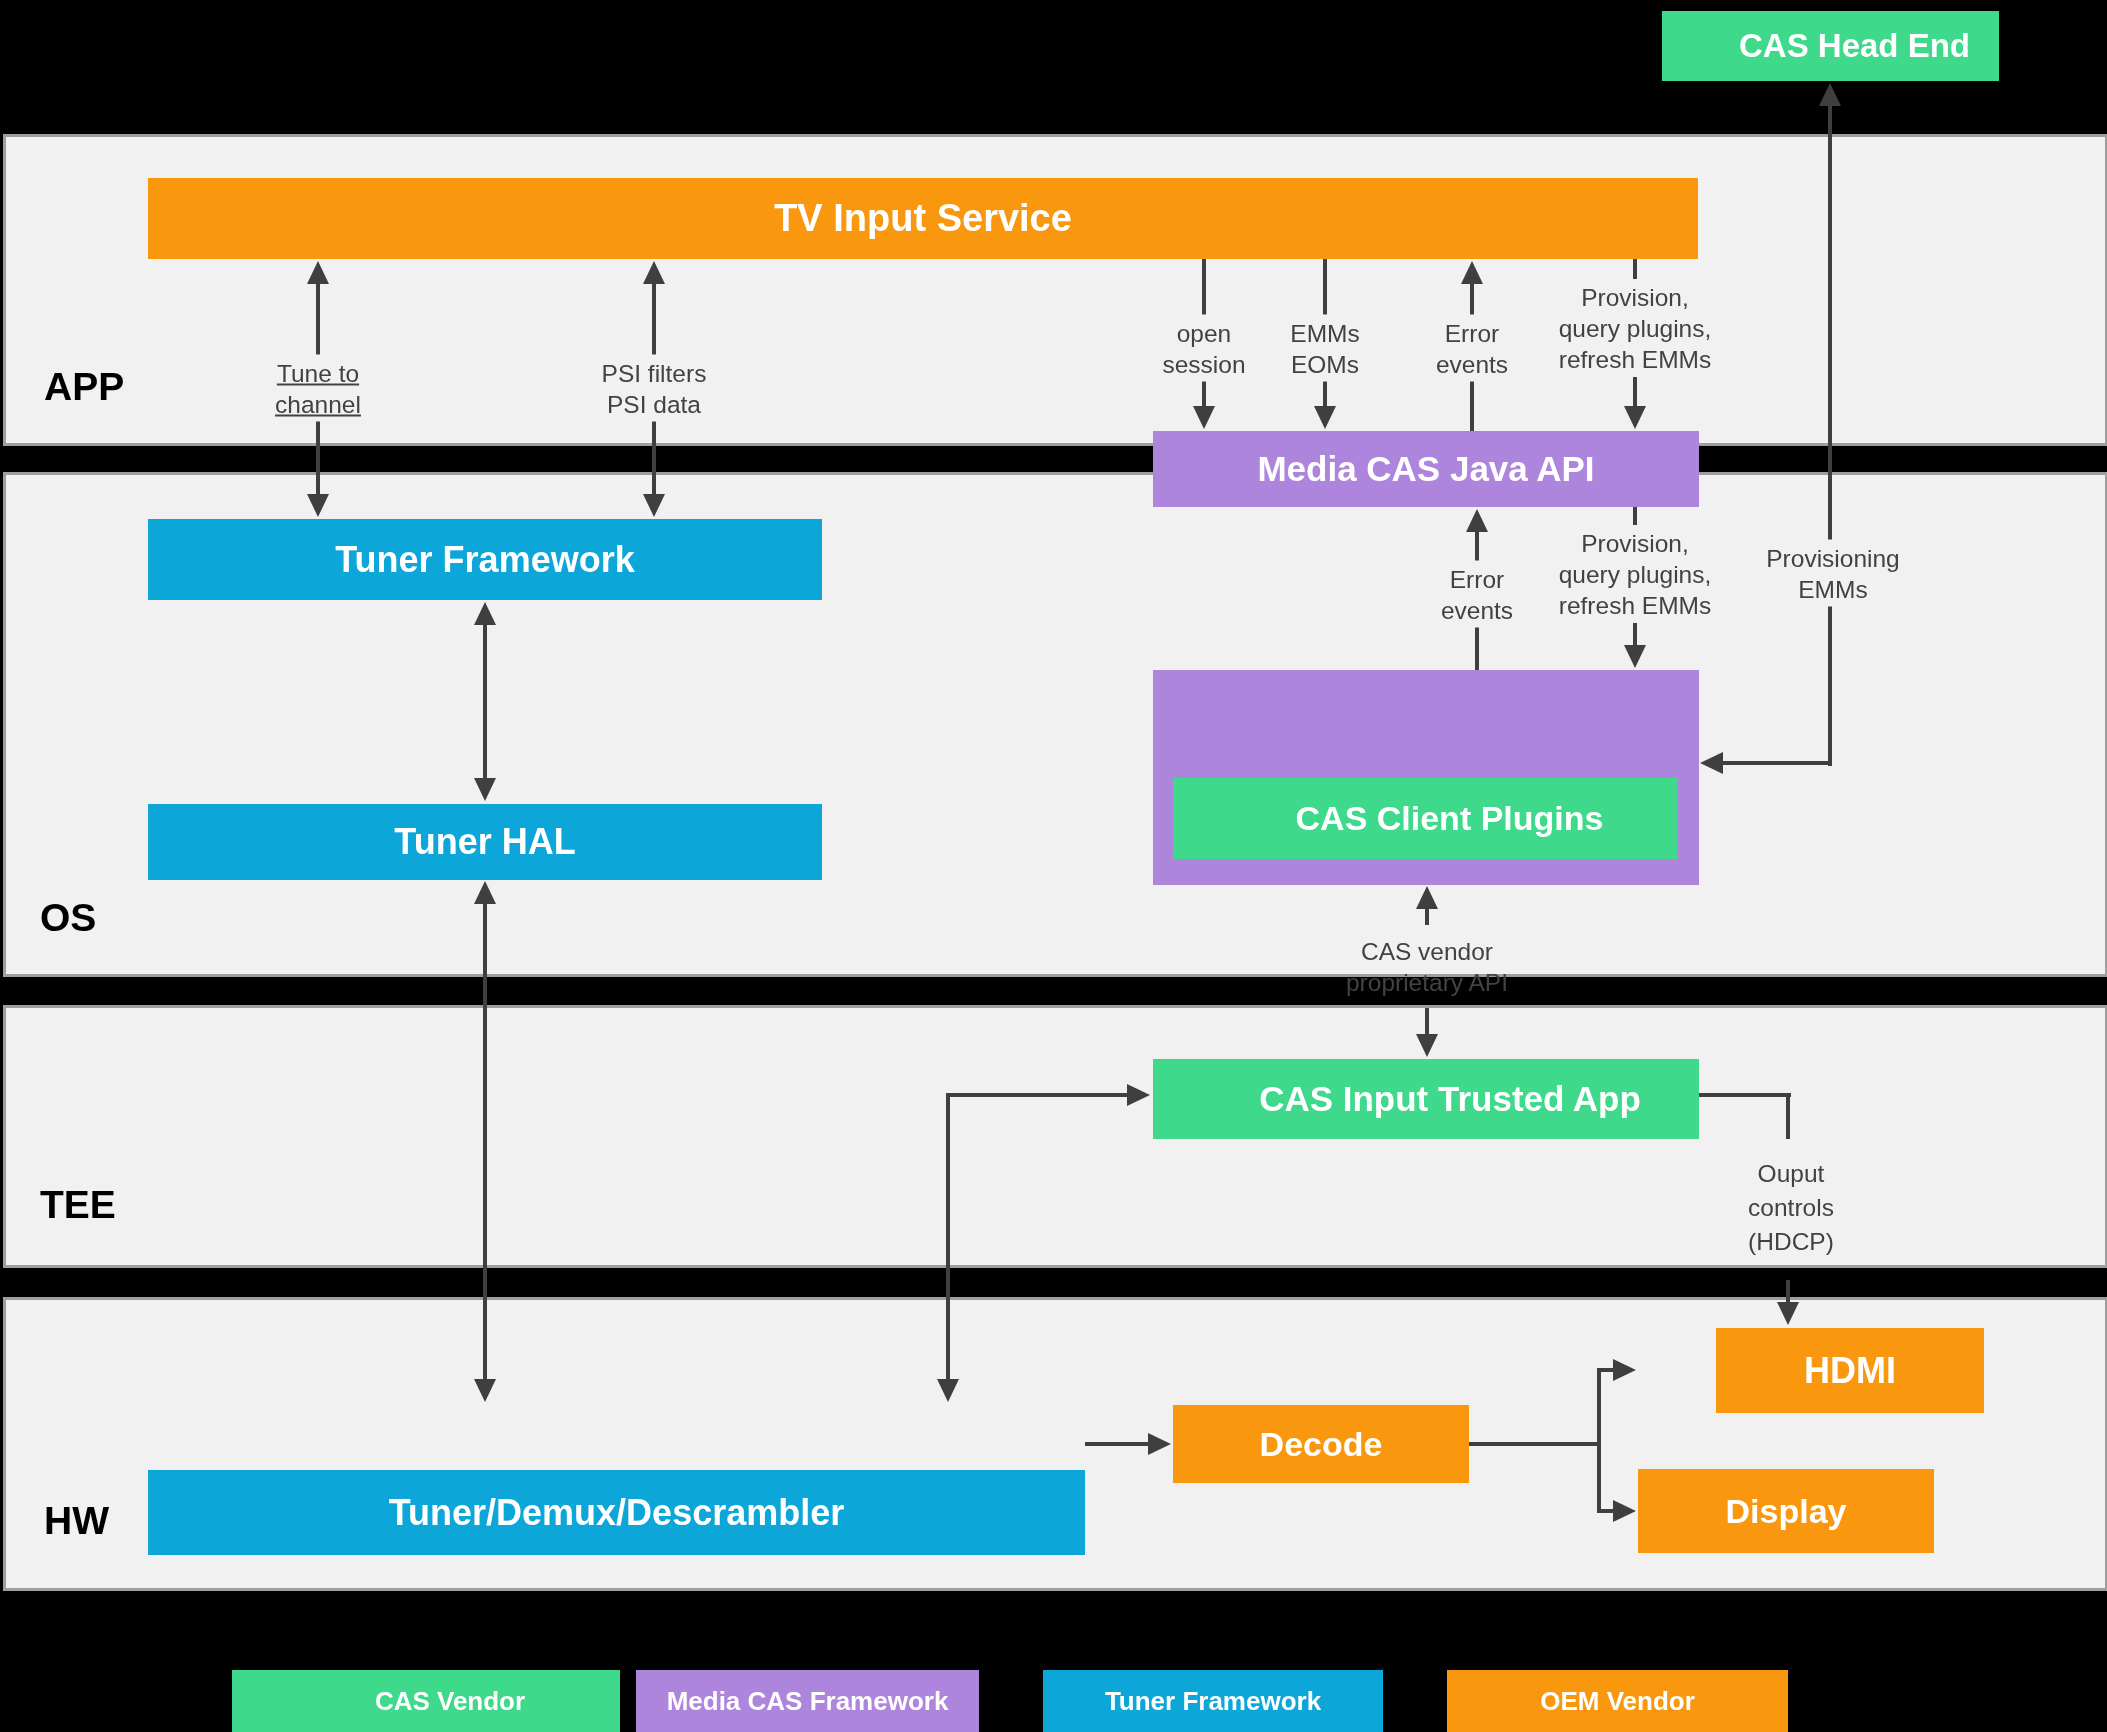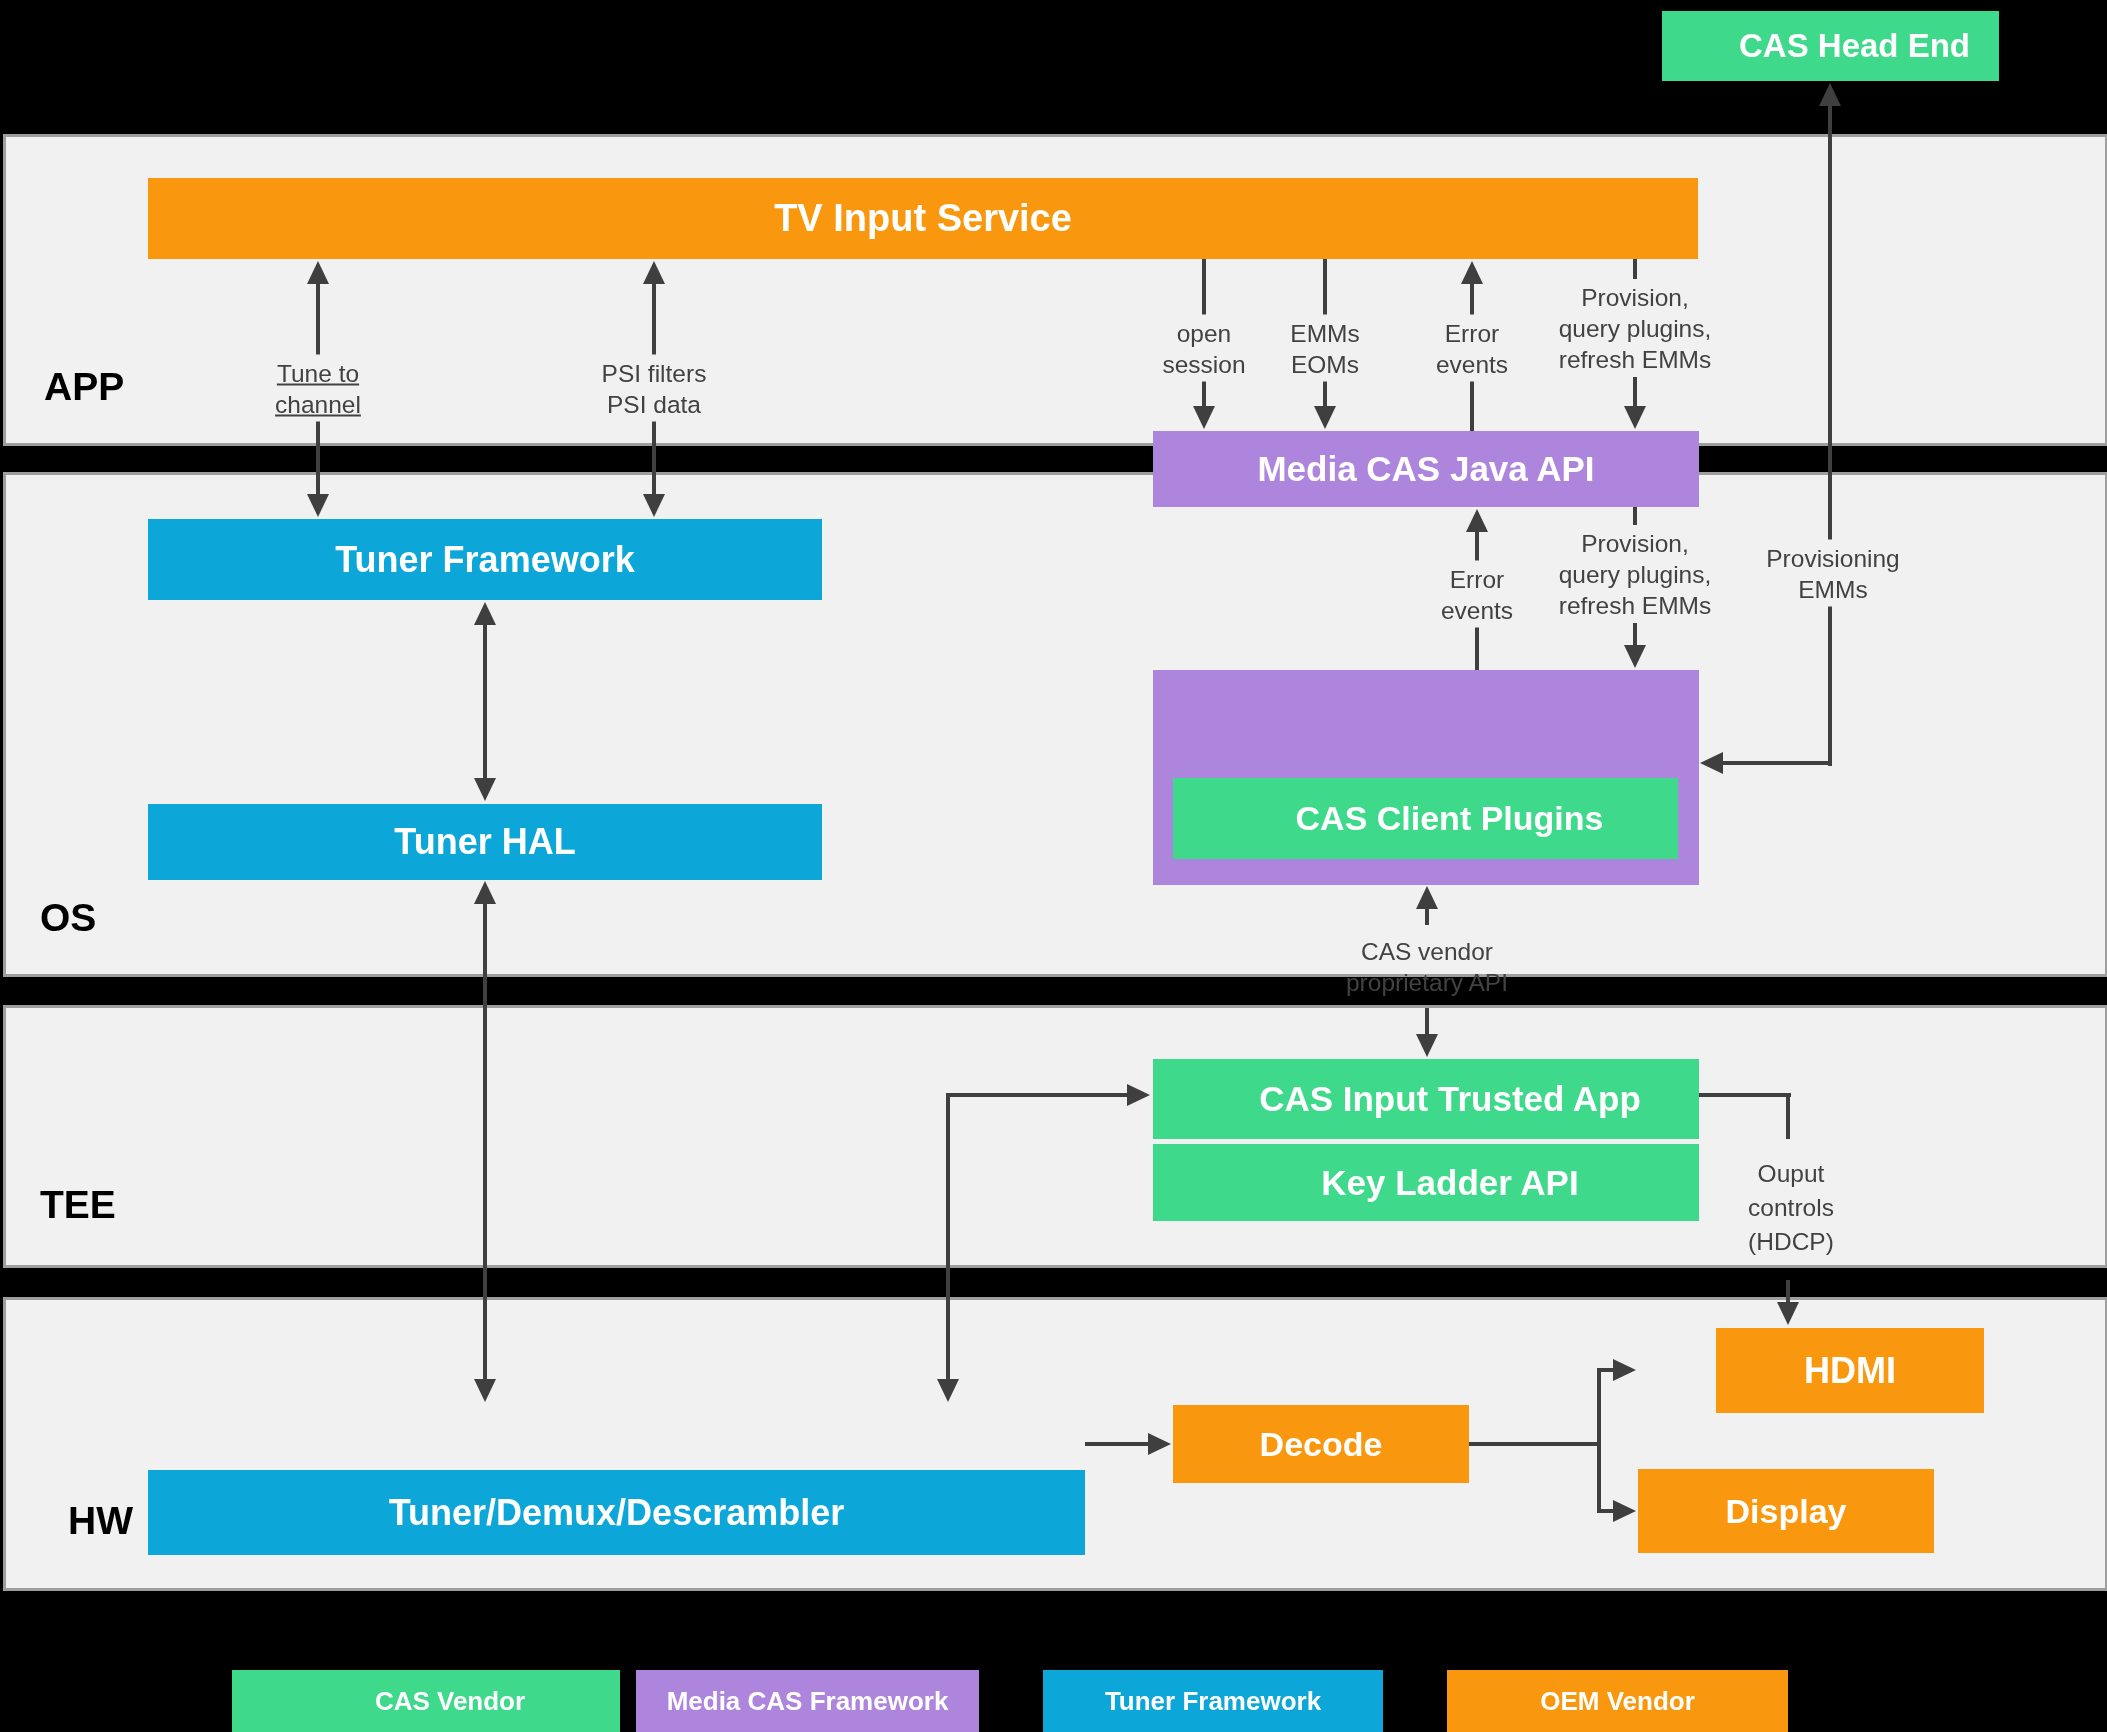--- a/index.html
+++ b/index.html
@@ -31,21 +31,21 @@
 <div id="stage">
 
   <div class="band" style="top:134px;height:312px;"></div>
   <div class="band" style="top:472px;height:505px;"></div>
   <div class="band" style="top:1005px;height:263px;"></div>
   <div class="band" style="top:1297px;height:294px;"></div>
 
   <div class="sec-label" style="left:44px;top:367px;">APP</div>
   <div class="sec-label" style="left:40px;top:898px;">OS</div>
   <div class="sec-label" style="left:40px;top:1185px;">TEE</div>
-  <div class="sec-label" style="left:44px;top:1501px;margin-left:24px;">HW</div>
+  <div class="sec-label" style="left:44px;top:1501px;">HW</div>
 
   <div class="vline" style="left:316px;top:278px;height:219px;"></div>
   <div class="vline" style="left:652px;top:278px;height:219px;"></div>
   <div class="vline" style="left:483px;top:619px;height:164px;"></div>
   <div class="vline" style="left:483px;top:898px;height:485px;"></div>
   <div class="vline" style="left:946px;top:1093px;height:290px;"></div>
   <div class="hline" style="left:946px;top:1093px;width:184px;"></div>
   <div class="vline" style="left:1202px;top:259px;height:150px;"></div>
   <div class="vline" style="left:1323px;top:259px;height:150px;"></div>
   <div class="vline" style="left:1470px;top:281px;height:151px;"></div>
@@ -94,21 +94,20 @@
   <div class="box orange" style="left:148px;top:178px;width:1550px;height:81px;font-size:38px;">TV Input Service</div>
   <div class="box blue" style="left:148px;top:519px;width:674px;height:81px;font-size:36px;">Tuner Framework</div>
   <div class="box blue" style="left:148px;top:804px;width:674px;height:76px;font-size:36px;">Tuner HAL</div>
   <div class="box purple" style="left:1153px;top:431px;width:546px;height:76px;font-size:35px;">Media CAS Java API</div>
 
   <div class="box purple" style="left:1153px;top:670px;width:546px;height:215px;font-size:35px;align-items:flex-start;">
     <span class="box green" style="left:20px;top:108px;width:505px;height:81px;font-size:34px;">CAS Client Plugins</span>
   </div>
 
   <div class="box green" style="left:1153px;top:1059px;width:546px;height:80px;font-size:35px;">CAS Input Trusted App</div>
-  <div class="box green" style="left:1153px;top:1144px;width:546px;height:77px;font-size:35px;">Key Ladder API</div>
   <div class="box blue" style="left:148px;top:1470px;width:937px;height:85px;font-size:36px;">Tuner/Demux/Descrambler</div>
   <div class="box orange" style="left:1173px;top:1405px;width:296px;height:78px;font-size:34px;">Decode</div>
   <div class="box orange" style="left:1716px;top:1328px;width:268px;height:85px;font-size:36px;">HDMI</div>
   <div class="box orange" style="left:1638px;top:1469px;width:296px;height:84px;font-size:34px;">Display</div>
 
   <div class="elabel bg" style="left:318px;top:388px;text-decoration:underline;">Tune to
 channel</div>
   <div class="elabel bg" style="left:654px;top:388px;">PSI filters
 PSI data</div>
   <div class="elabel bg" style="left:1204px;top:348px;">open

